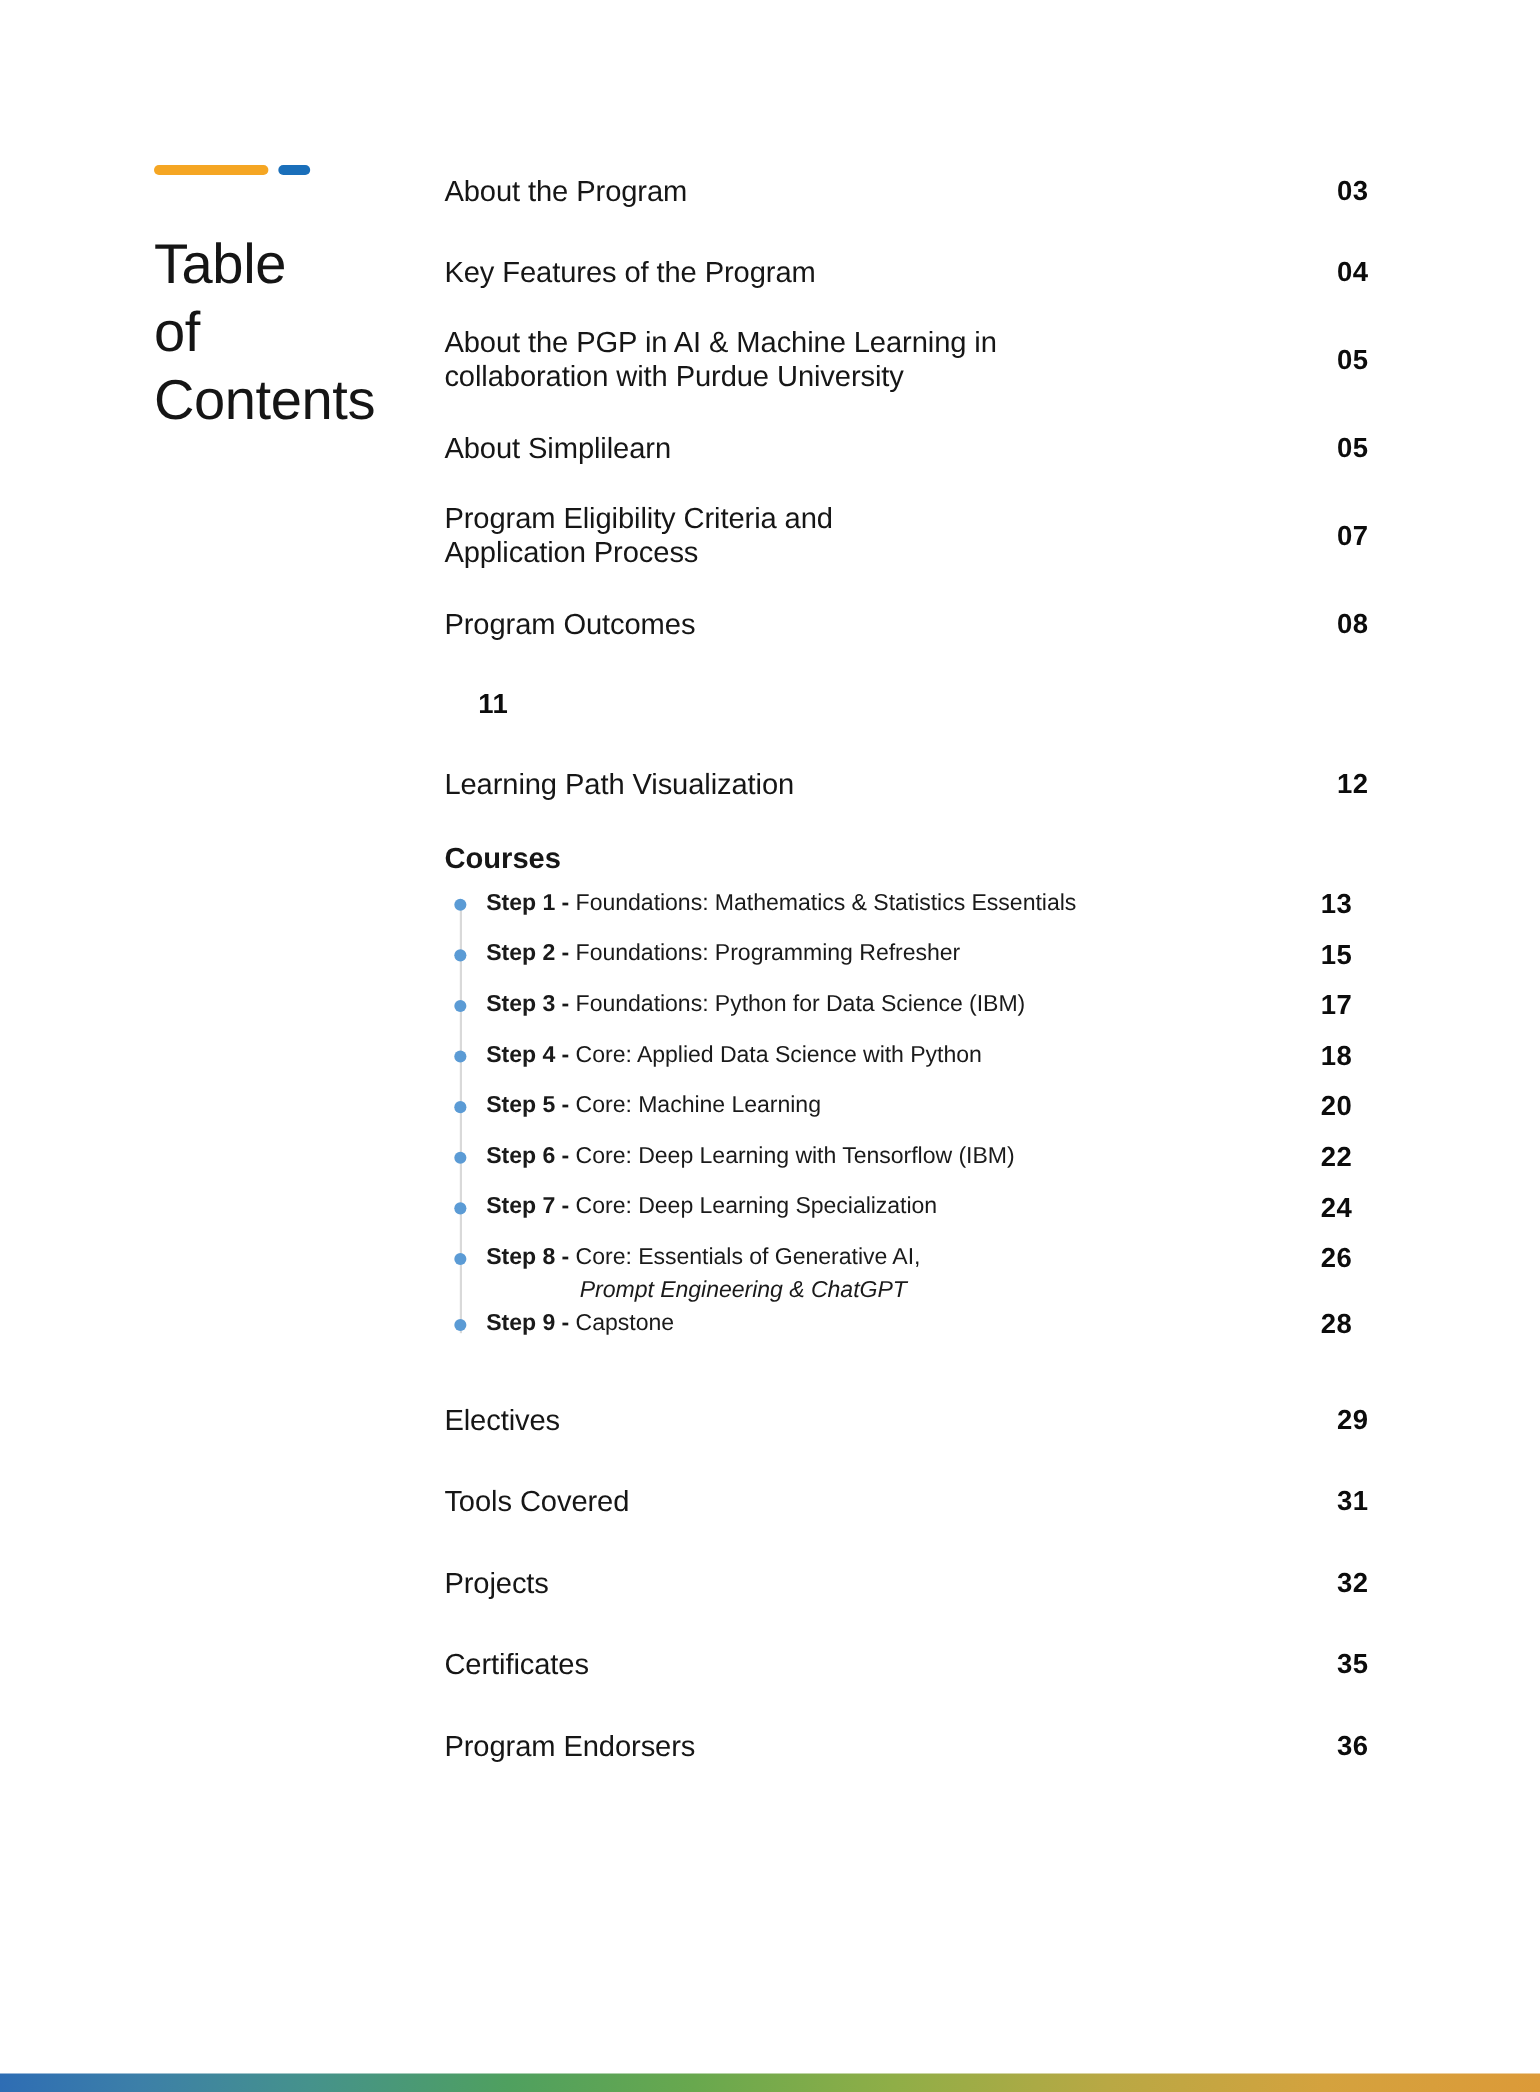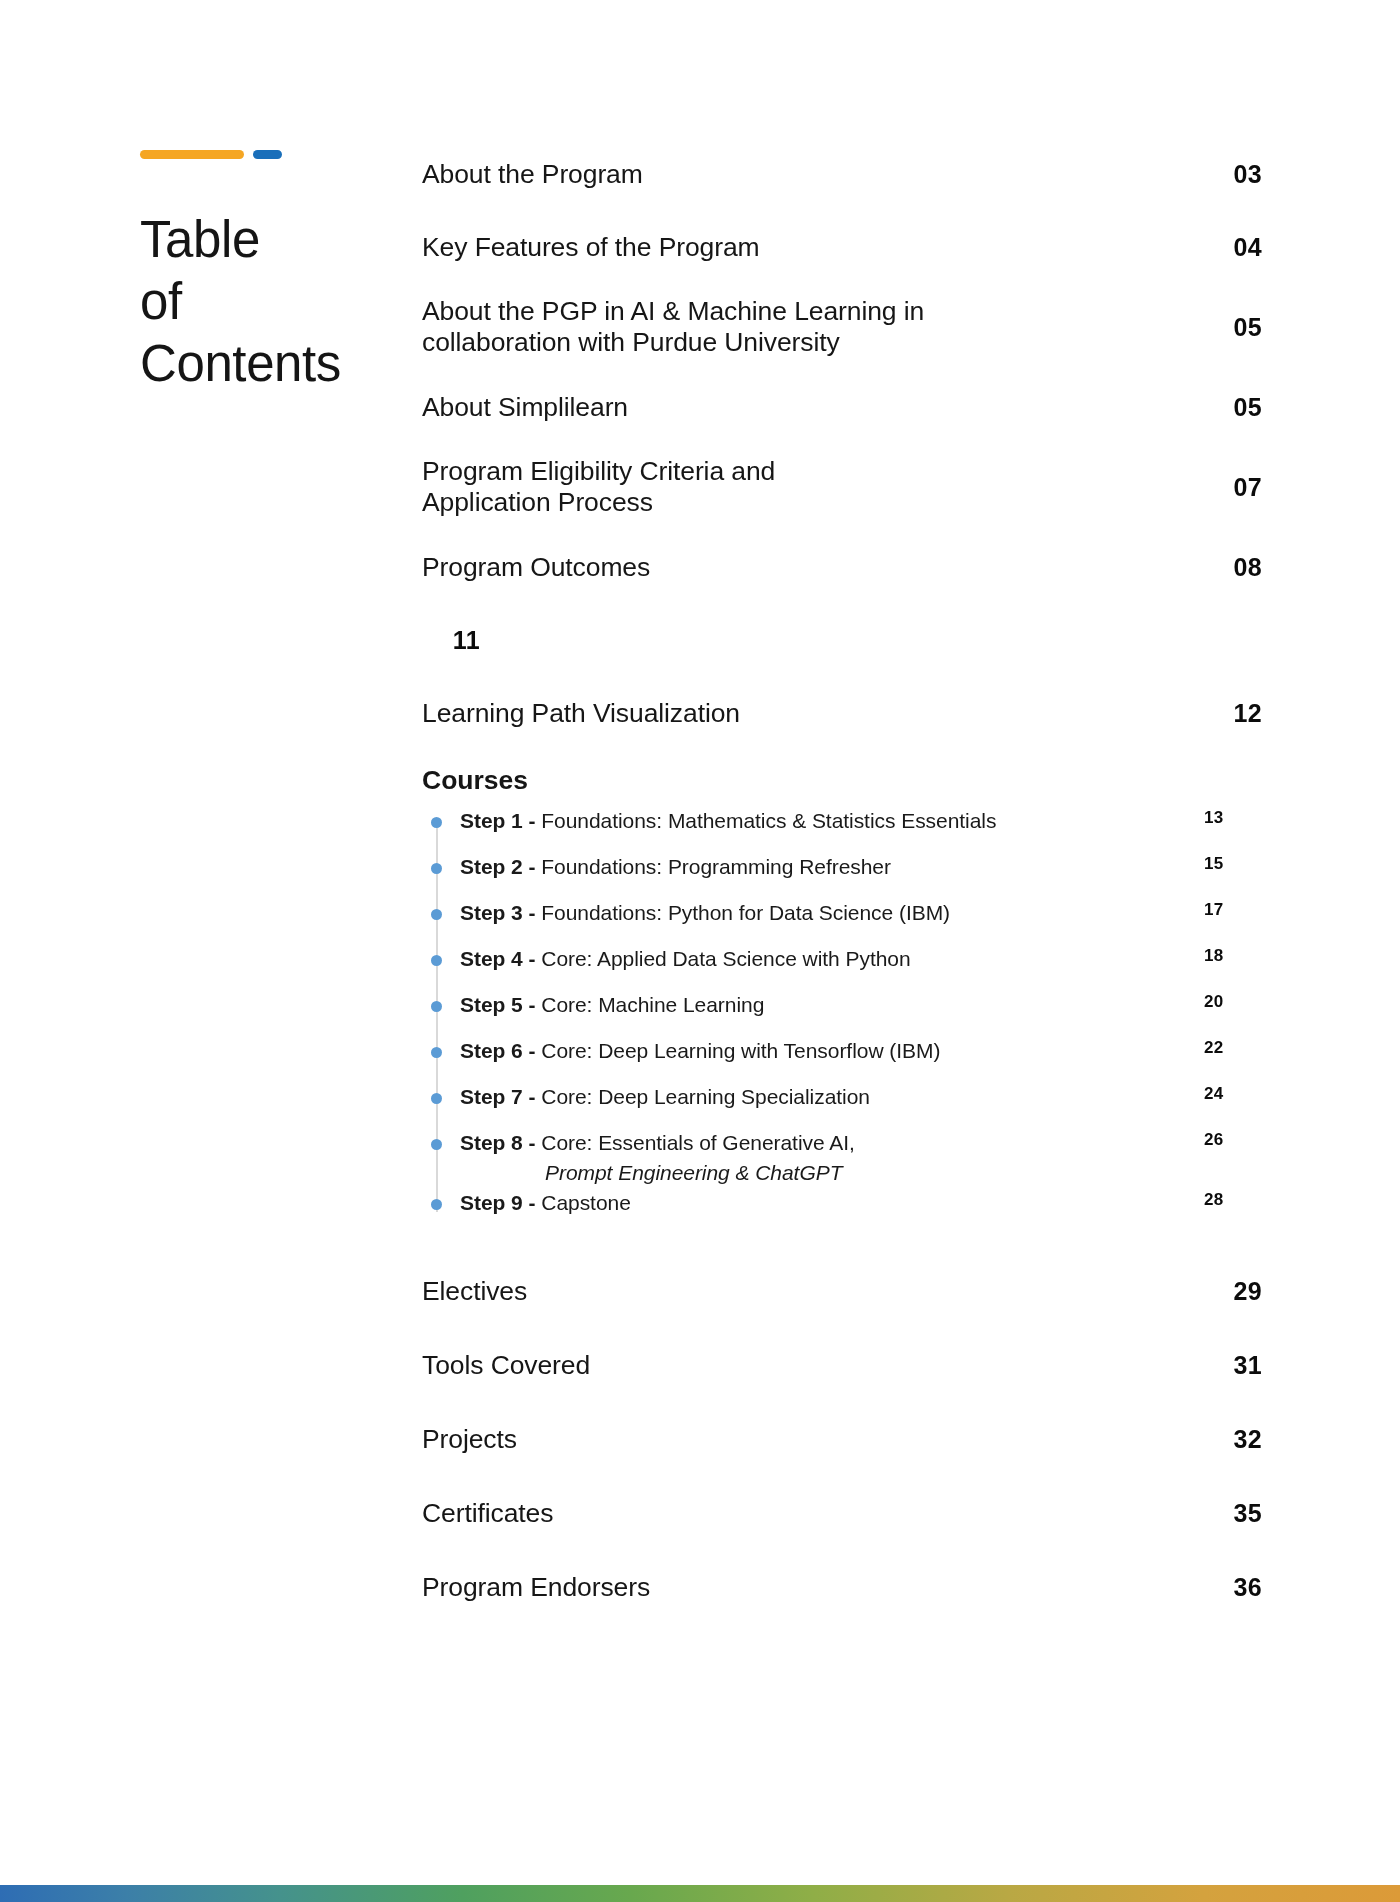--- a/index.html
+++ b/index.html
@@ -52,21 +52,21 @@
     font-weight: 400;
     line-height: 1.22;
     letter-spacing: -0.4px;
     color: #151515;
     white-space: pre-line;
   }
 
   
   .toc-list {
     position: absolute;
-    left: 422px;
+    left: 404px;
     top: 150px;
     width: 840px;
   }
 
   .toc-row {
     display: flex;
     align-items: center;
     justify-content: space-between;
     gap: 20px;
     min-height: 48px;
@@ -152,22 +152,22 @@
   .step-desc { font-weight: 400; }
   .step-cont {
     display: block;
     padding-left: 85px;
     font-style: italic;
   }
 
   .step-page {
     flex: 0 0 auto;
     width: 58px;
-    text-align: left;
-    font-size: 17px;
+    text-align: center;
+    font-size: 25px;
     font-weight: 700;
     color: #0c0c0c;
     letter-spacing: 0.3px;
     padding-top: 2px;
   }
 
   .tail-list { margin-top: 34px; }
   .tail-list .toc-row + .toc-row { margin-top: 26px; }
 
   

